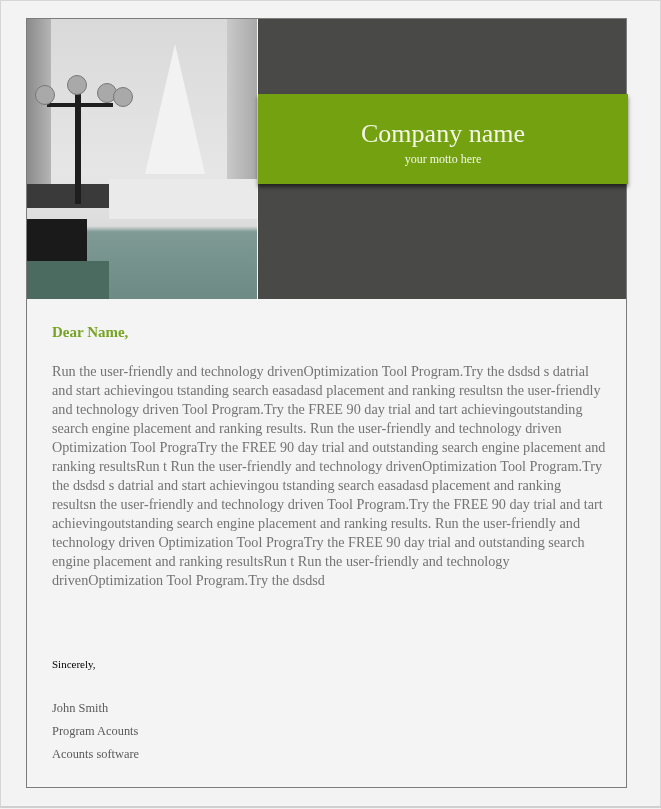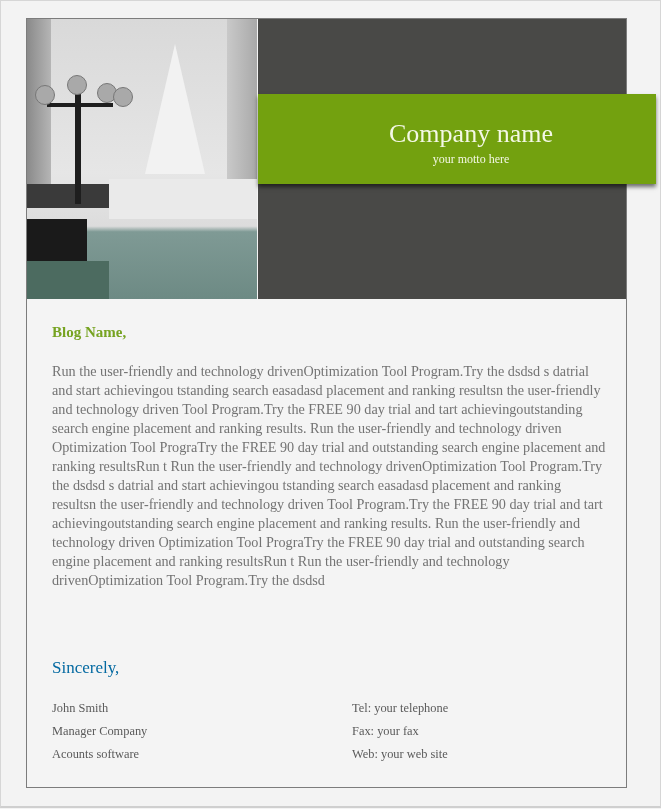--- a/index.html
+++ b/index.html
@@ -32,30 +32,30 @@
   .photo .pole { position:absolute; left:48px; top:70px; width:6px; height:115px; background:#1e1e1e; }
   .photo .arm { position:absolute; left:20px; top:84px; width:66px; height:4px; background:#1e1e1e; }
   .photo .globe { position:absolute; width:18px; height:18px; border-radius:50%; background:#a9a9a9; border:1px solid #777; }
   .photo .ledge { position:absolute; left:0; top:165px; width:82px; height:24px; background:#3a3a3a; }
   .photo .plaza { position:absolute; left:82px; top:160px; width:148px; height:40px; background:#eaeaea; }
   .photo .dark-block { position:absolute; left:0; top:200px; width:60px; height:42px; background:#1a1a1a; }
   .photo .water-dark { position:absolute; left:0; top:242px; width:82px; height:38px; background:#4c6b60; }
   .dark-panel { position:absolute; left:231px; top:0; width:368px; height:280px; background:#494947; }
   .green-band {
     position:absolute; left:231px; top:75px; width:370px; height:90px; background:#73a10f;
-    box-shadow:0 3px 4px rgba(0,0,0,0.55); text-align:center; color:#f4f8e6;padding-left:28px;
+    box-shadow:0 3px 4px rgba(0,0,0,0.55); text-align:center; color:#f4f8e6;
   }
   .company-name { display:block; margin-top:26px; font-size:26px; line-height:28px; }
   .motto { display:block; font-size:12px; line-height:18px; margin-top:2px; }
   .greeting { position:absolute; left:25px; top:305px; font-size:15px; font-weight:bold; color:#76a321; }
   .body-text {
     position:absolute; left:25px; top:343px; width:555px;
     font-size:14.2px; line-height:19px; color:#737373;
   }
-  .sign { position:absolute; left:25px; top:639px; font-size:17px; color:#0369a1; }
+  .sign { position:absolute; left:25px; top:639px; font-size:11px; color:#000000; }
   .sig-left { position:absolute; left:25px; top:674px; font-size:12.4px; line-height:15px; color:#5a5a5a; }
   .sig-right { position:absolute; left:325px; top:674px; font-size:12.4px; line-height:15px; color:#5a5a5a; }
   .sig-left span, .sig-right span { display:block;margin-top:8px; }
   .footer { position:absolute; left:0; top:744px; width:599px; height:25px; background:#494947; }
   .footer .g-left { position:absolute; left:0; top:0; width:26px; height:25px; background:#73a10f; }
   .footer .g-right { position:absolute; right:0; top:0; width:26px; height:25px; background:#73a10f; }
   .footer .blog {
     position:absolute; left:12px; top:-8px; font-family:"Liberation Sans", sans-serif;
     font-size:10px; color:#f0f0f0;
   }
@@ -82,30 +82,25 @@
       <div class="dark-block"></div>
       <div class="water-dark"></div>
     </div>
     <div class="dark-panel"></div>
     <div class="green-band">
       <span class="company-name">Company name</span>
       <span class="motto">your motto here</span>
     </div>
   </div>
 
-  <div class="greeting">Blog Name,</div>
+  <div class="greeting">Dear Name,</div>
   <div class="body-text">Run the user-friendly and technology drivenOptimization Tool Program.Try the dsdsd s datrial and start achievingou tstanding search easadasd placement and ranking resultsn the user-friendly and technology driven Tool Program.Try the FREE 90 day trial and tart achievingoutstanding search engine placement and ranking results. Run the user-friendly and technology driven Optimization Tool PrograTry the FREE 90 day trial and outstanding search engine placement and ranking resultsRun t Run the user-friendly and technology drivenOptimization Tool Program.Try the dsdsd s datrial and start achievingou tstanding search easadasd placement and ranking resultsn the user-friendly and technology driven Tool Program.Try the FREE 90 day trial and tart achievingoutstanding search engine placement and ranking results. Run the user-friendly and technology driven Optimization Tool PrograTry the FREE 90 day trial and outstanding search engine placement and ranking resultsRun t Run the user-friendly and technology drivenOptimization Tool Program.Try the dsdsd</div>
 
   <div class="sign">Sincerely,</div>
 
   <div class="sig-left">
     <span>John Smith</span>
-    <span>Manager Company</span>
+    <span>Program Acounts</span>
     <span>Acounts software</span>
   </div>
 
-  <div class="sig-right">
-    <span>Tel: your telephone</span>
-    <span>Fax: your fax</span>
-    <span>Web: your web site</span>
-  </div>
 
 </div>
 
 </body></html>

